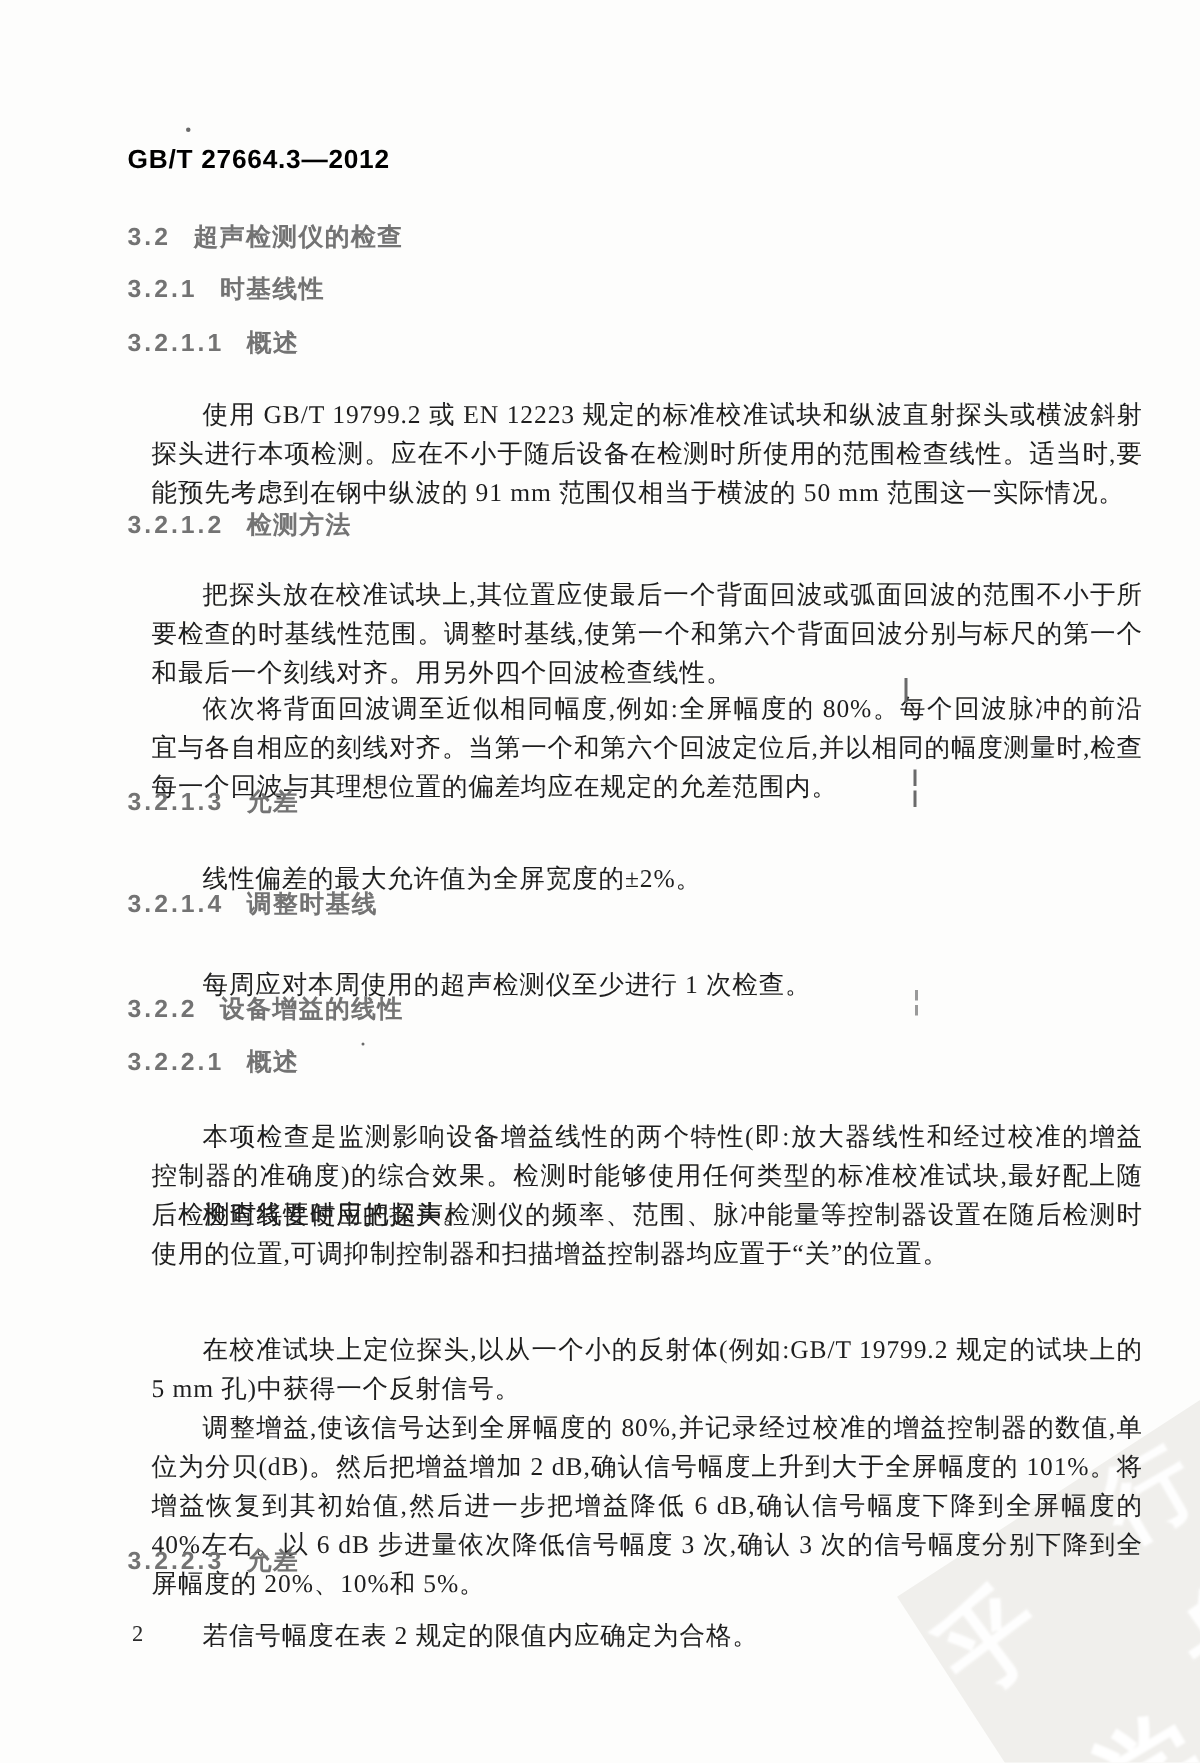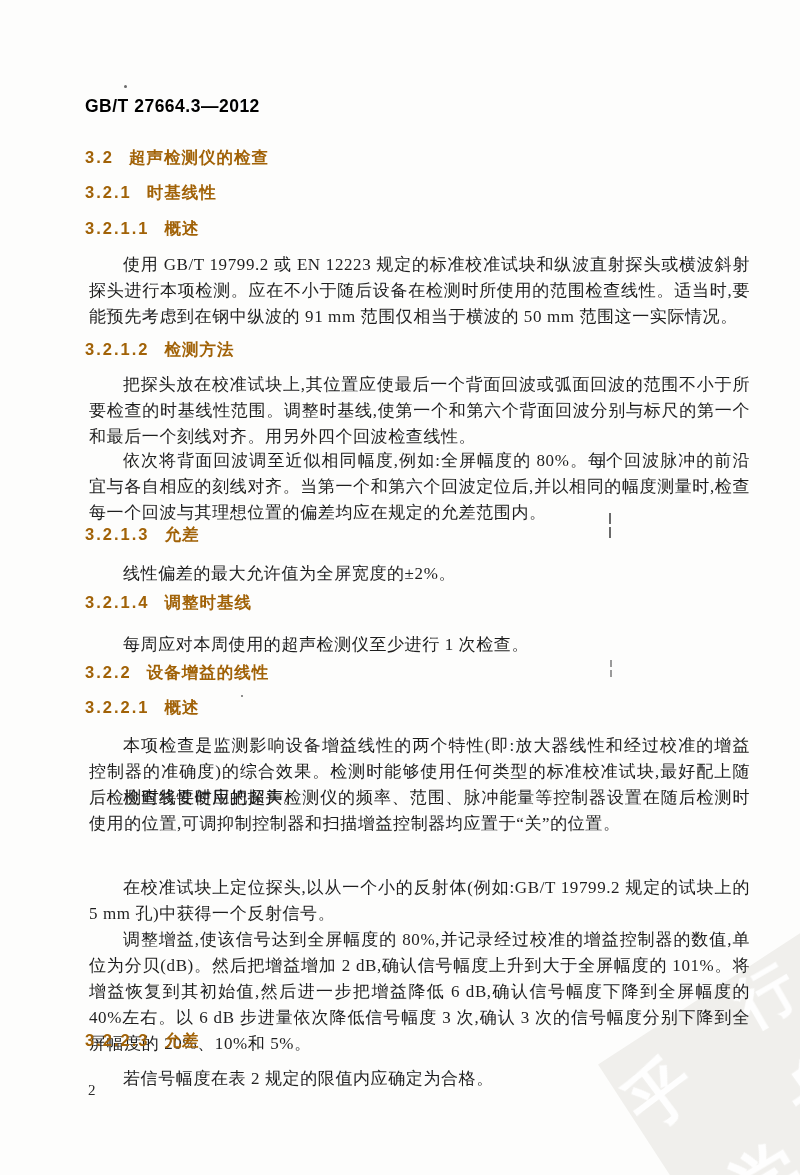--- a/index.html
+++ b/index.html
@@ -14,26 +14,26 @@
   .page{position:absolute;inset:0;}
   .content{position:absolute;inset:0;z-index:2;}
   .blk{position:absolute;left:85px;width:661px;}
 
   .doc-header{
     font-family:"Liberation Sans","DejaVu Sans",sans-serif;
     font-weight:700;font-size:17.5px;letter-spacing:0.5px;color:#000000;
   }
   .h2,.h3,.h4{
     font-family:"Liberation Sans","DejaVu Sans",sans-serif;
-    font-weight:700;font-size:16.5px;color:#a16207;letter-spacing:1px;
+    font-weight:700;font-size:16.5px;color:#737373;letter-spacing:1px;
     white-space:nowrap;
   }
   .hn{margin-right:15px;letter-spacing:2px;}
   .para{
-    margin:4px;
+    margin:16px;
     font-size:17px;line-height:26px;
     letter-spacing:0.6px;
     text-align:justify;
     text-indent:2em;
     color:#1e1e1e;
   }
   .pageno{
     font-size:15px;color:#2a2a2a;letter-spacing:0;
     font-family:"Liberation Serif","DejaVu Serif",serif;
   }

